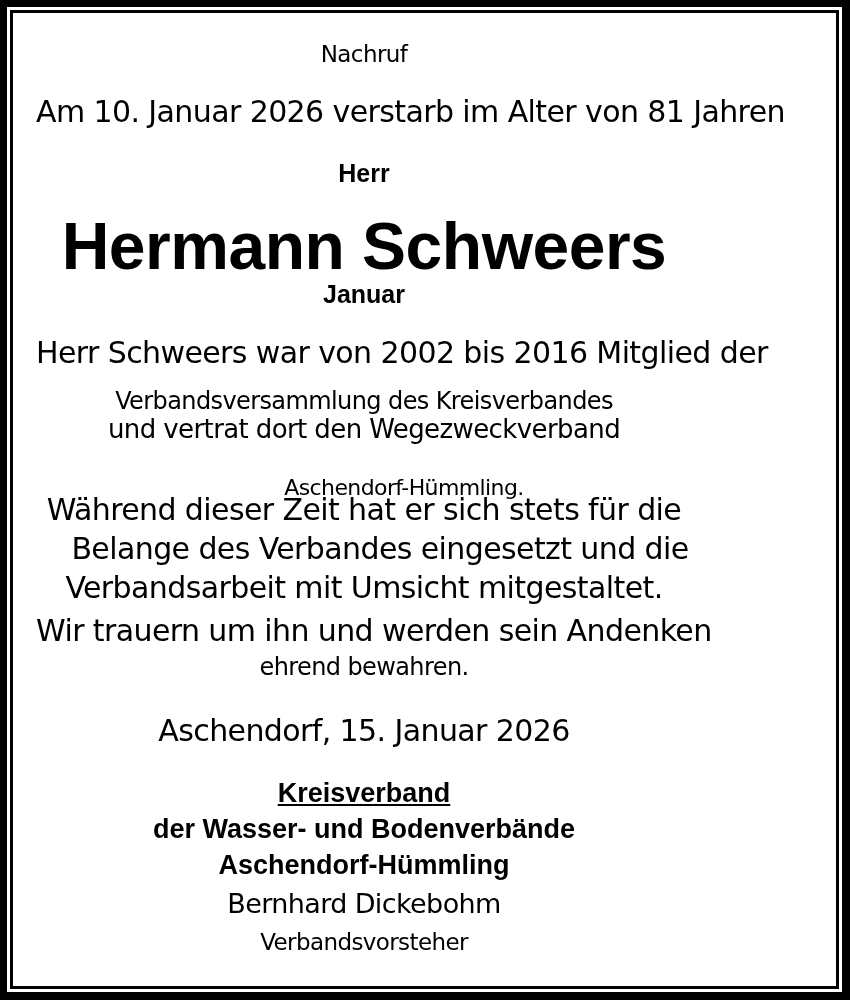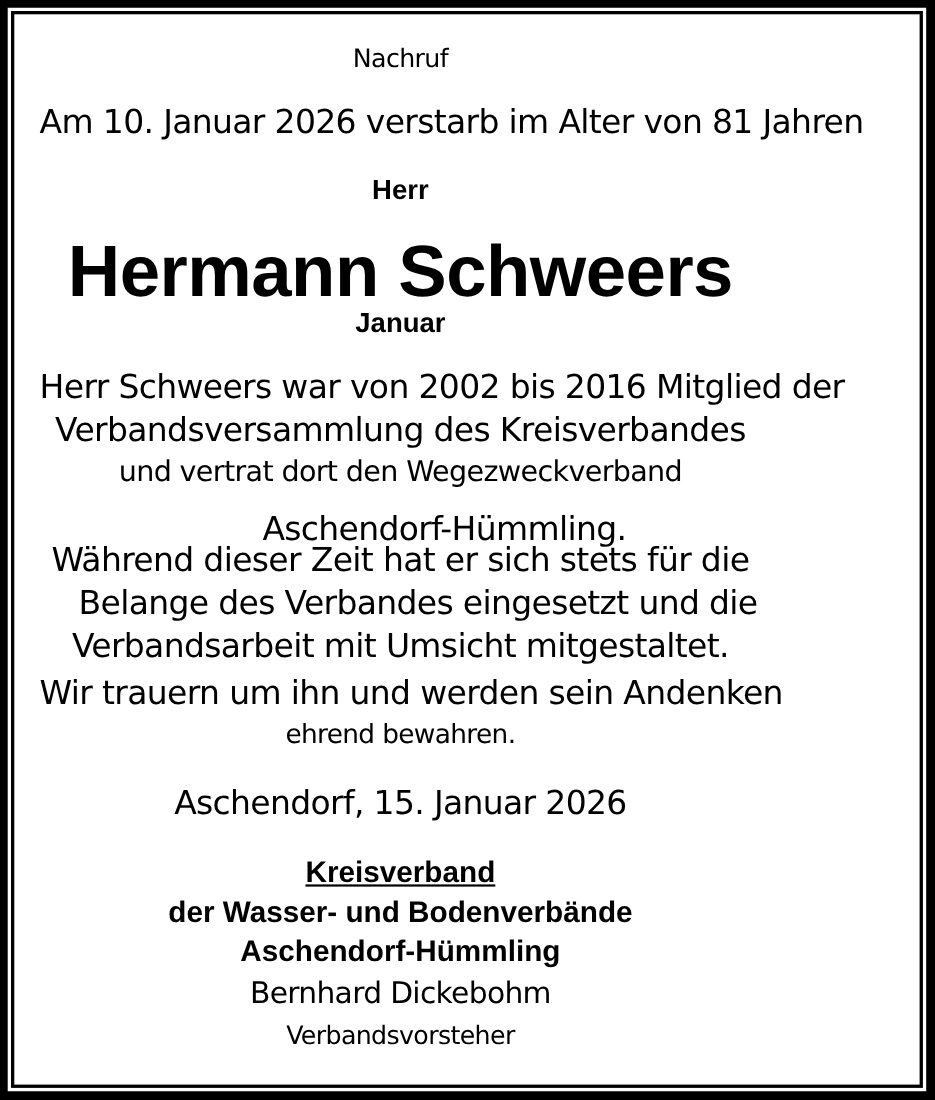--- a/index.html
+++ b/index.html
@@ -71,23 +71,23 @@
   <div class="line light" style="top:84px; font-size:30px;">Am 10. Januar 2026 verstarb im Alter von 81 Jahren</div>
 
   <div class="line bold" style="top:148px; font-size:25px;">Herr</div>
 
   <div class="line bold" style="top:200px; font-size:66px; letter-spacing:-0.5px;">Hermann Schweers</div>
 
   <div class="line bold" style="top:269px; font-size:25px;">Januar</div>
 
   <div>
     <div class="line light" style="top:325px; font-size:30px;">Herr Schweers war von 2002 bis 2016 Mitglied der</div>
-    <div class="line light" style="top:364px; font-size:30px;">Verbandsversammlung des Kreisverbandes</div>
+    <div class="line light" style="top:376px; font-size:24px;">Verbandsversammlung des Kreisverbandes</div>
     <div class="line light" style="top:403px; font-size:26px;">und vertrat dort den Wegezweckverband</div>
-    <div class="line light" style="top:454px; font-size:30px;padding-left:40px;">Aschendorf-Hümmling.</div>
+    <div class="line light" style="top:464px; font-size:22px;padding-left:40px;">Aschendorf-Hümmling.</div>
   </div>
 
   <div>
     <div class="line light" style="top:482px; font-size:30px;">Während dieser Zeit hat er sich stets für die</div>
     <div class="line light" style="top:521px; font-size:30px;padding-left:16px;">Belange des Verbandes eingesetzt und die</div>
     <div class="line light" style="top:560px; font-size:30px;">Verbandsarbeit mit Umsicht mitgestaltet.</div>
   </div>
 
   <div>
     <div class="line light" style="top:603px; font-size:30px;">Wir trauern um ihn und werden sein Andenken</div>

